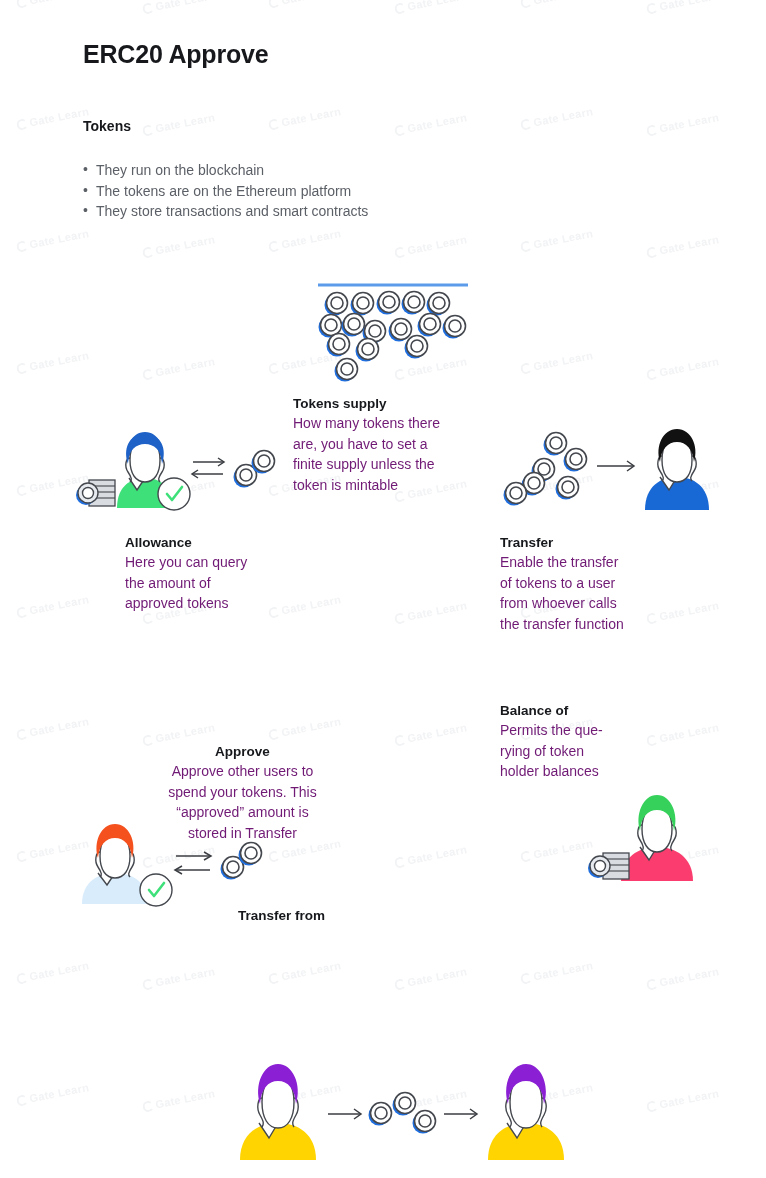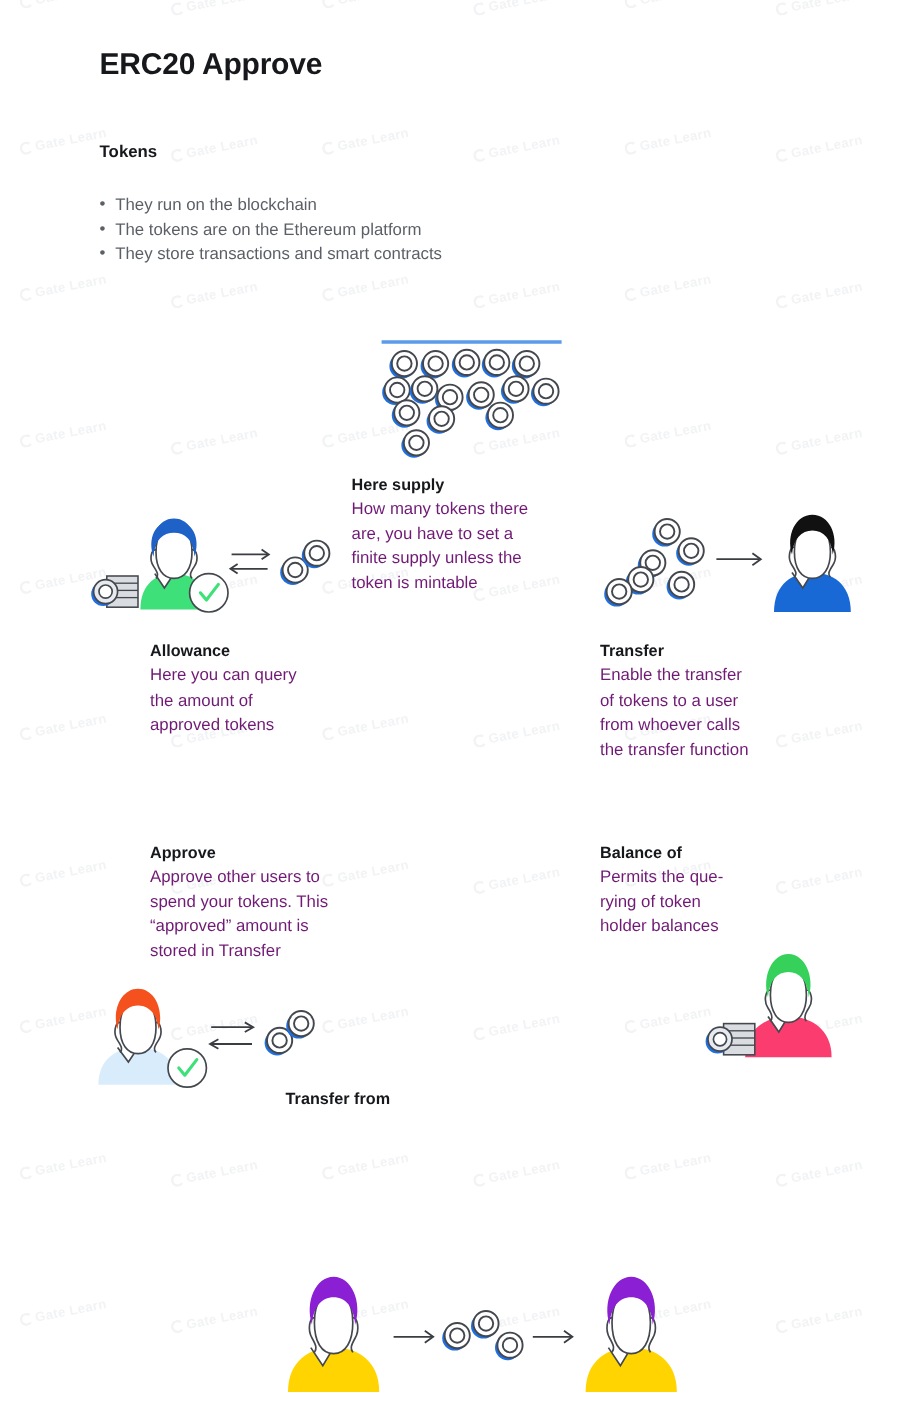--- a/index.html
+++ b/index.html
@@ -233,21 +233,21 @@
           <g transform="translate(34,78)">
               <circle cx="11" cy="13" r="10.5" fill="#1f6fe0"></circle>
               <circle cx="13" cy="11" r="10.5" fill="#fff" stroke="#44484e" stroke-width="1.6"></circle>
               <circle cx="13" cy="11" r="6" fill="#fff" stroke="#44484e" stroke-width="1.6"></circle>
             </g>
         </g>
       </svg>
     </div>
 
     <div class="blk" style="left:293px; top:396px; width:225px;">
-      <div class="ttl">Here supply</div>
+      <div class="ttl">Tokens supply</div>
       <div class="bdy">How many tokens there
 are, you have to set a
 finite supply unless the
 token is mintable</div>
     </div>
 
     <div class="art" style="left:75px; top:420px;">
       <svg width="215" height="105" viewBox="0 0 215 105">
         <g>
           <path d="M42 88 C42 66 56 58 70 58 C84 58 98 66 98 88 Z" fill="#3ee07a"></path>
@@ -348,21 +348,21 @@
 
     <div class="blk" style="left:500px; top:535px; width:215px;">
       <div class="ttl">Transfer</div>
       <div class="bdy">Enable the transfer
 of tokens to a user
 from whoever calls
 the transfer function</div>
     </div>
 
 
-    <div class="blk" style="left:125px; top:703px; width:235px;">
+    <div class="blk" style="left:125px; top:744px; width:235px;text-align:center;">
       <div class="ttl">Approve</div>
       <div class="bdy">Approve other users to
 spend your tokens. This
 “approved” amount is
 stored in Transfer</div>
     </div>
 
     <div class="blk" style="left:500px; top:703px; width:180px;">
       <div class="ttl">Balance of</div>
       <div class="bdy">Permits the que-

